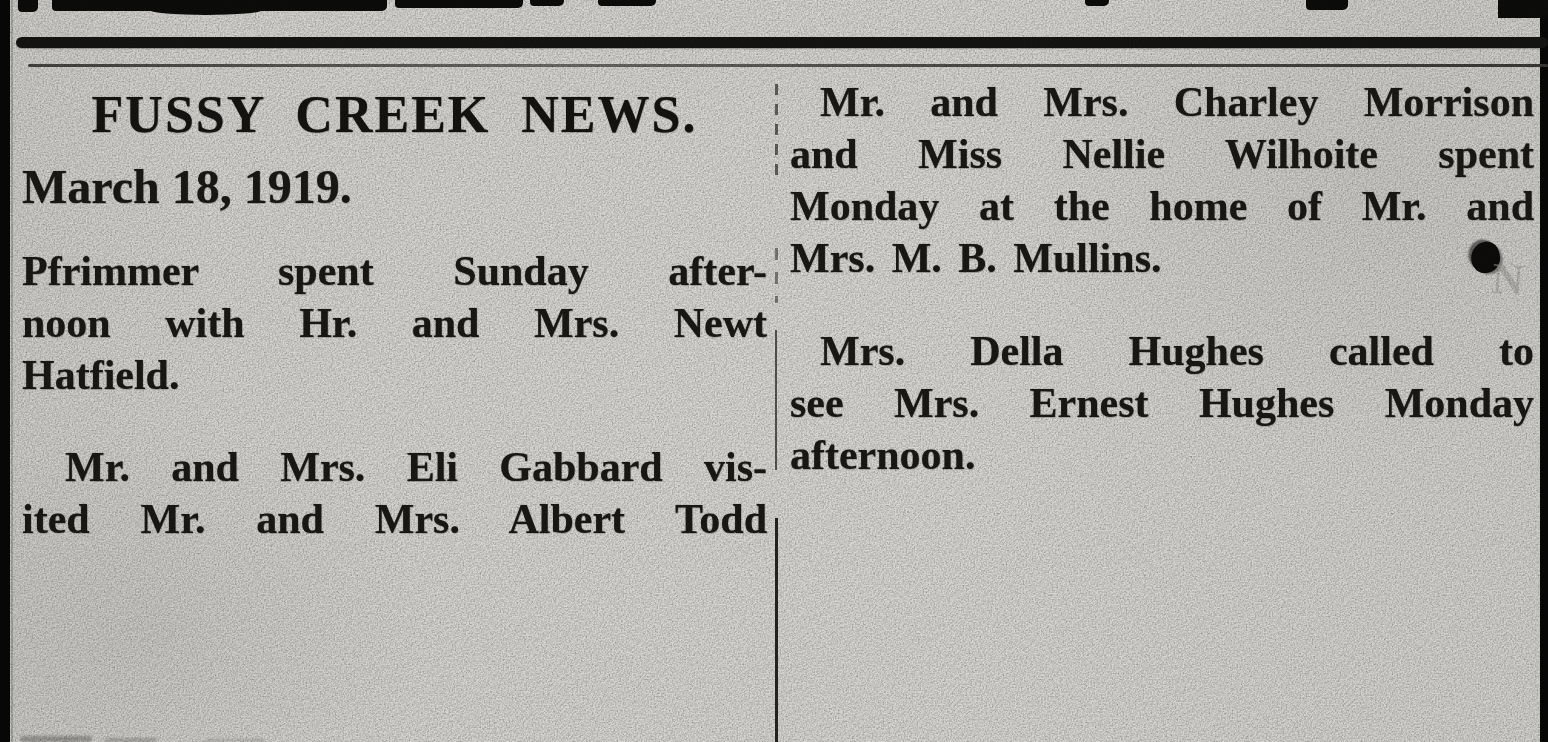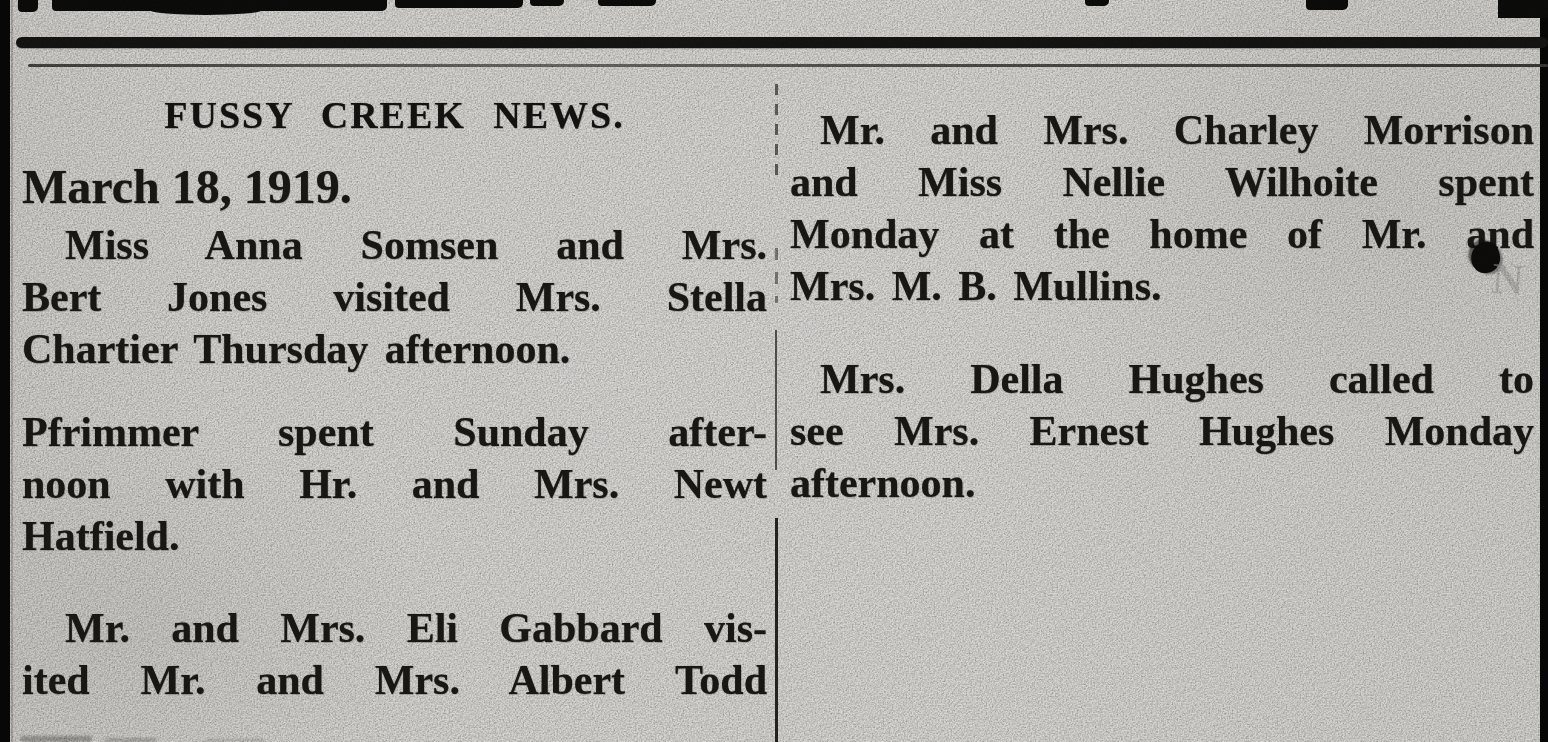--- a/index.html
+++ b/index.html
@@ -47,23 +47,23 @@
   
   .col{
     position:absolute;
     color:#1b1916;
     font-weight:700;
     font-size:42px;line-height:52px;
     text-shadow:0 0 1px rgba(26,24,21,.6), .5px .5px 0 rgba(26,24,21,.18);
     filter:blur(.35px);
   }
   .col-left{left:22px;top:85px;width:745px;}
-  .col-right{left:790px;top:104px;width:744px;}
+  .col-right{left:790px;top:76px;width:744px;}
   .headline{
-    margin:0;font-size:38px;line-height:60px;font-weight:700;
+    margin:0;font-size:52px;line-height:60px;font-weight:700;
     text-align:center;letter-spacing:2px;word-spacing:16px;color:#161412;
   }
   .dateline{margin-top:15px;font-size:48px;line-height:54px;text-align:left;padding-right:62px;}
   .line{text-align:justify;text-align-last:justify;word-spacing:6px;}
   .col-left .line.first{padding-left:43px;}
   .col-right .line.first{padding-left:30px;}
   .line.end{text-align-last:left;}
   .para-l1{margin-top:5px;}
   .para-l2{margin-top:31px;}
   .para-l3{margin-top:40px;}
@@ -94,25 +94,20 @@
   <div class="rule-thin"></div>
 
   <div class="divider d1"></div>
   <div class="divider d2"></div>
   <div class="divider d3"></div>
   <div class="divider d4"></div>
 
   <div class="col col-left">
     <h1 class="headline">FUSSY CREEK NEWS.</h1>
     <div class="dateline">March 18, 1919.</div>
-    <div class="para para-l1">
-      <div class="line first">Miss Anna Somsen and Mrs.</div>
-      <div class="line">Bert Jones visited Mrs. Stella</div>
-      <div class="line end">Chartier Thursday afternoon.</div>
-    </div>
     <div class="para para-l2">
       <div class="line">Pfrimmer spent Sunday after-</div>
       <div class="line">noon with Hr. and Mrs. Newt</div>
       <div class="line end">Hatfield.</div>
     </div>
     <div class="para para-l3">
       <div class="line first">Mr. and Mrs. Eli Gabbard vis-</div>
       <div class="line">ited Mr. and Mrs. Albert Todd</div>
     </div>
   </div>

